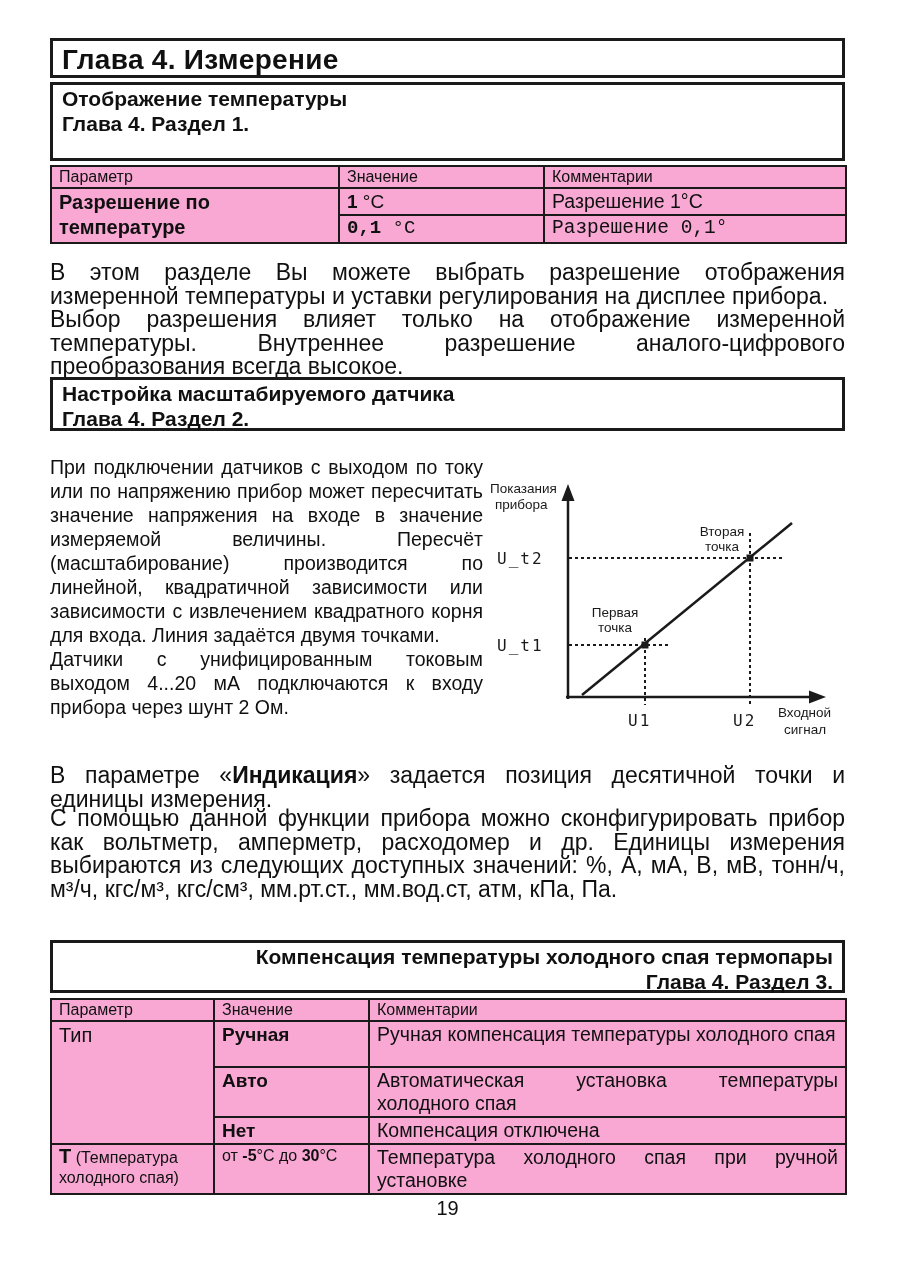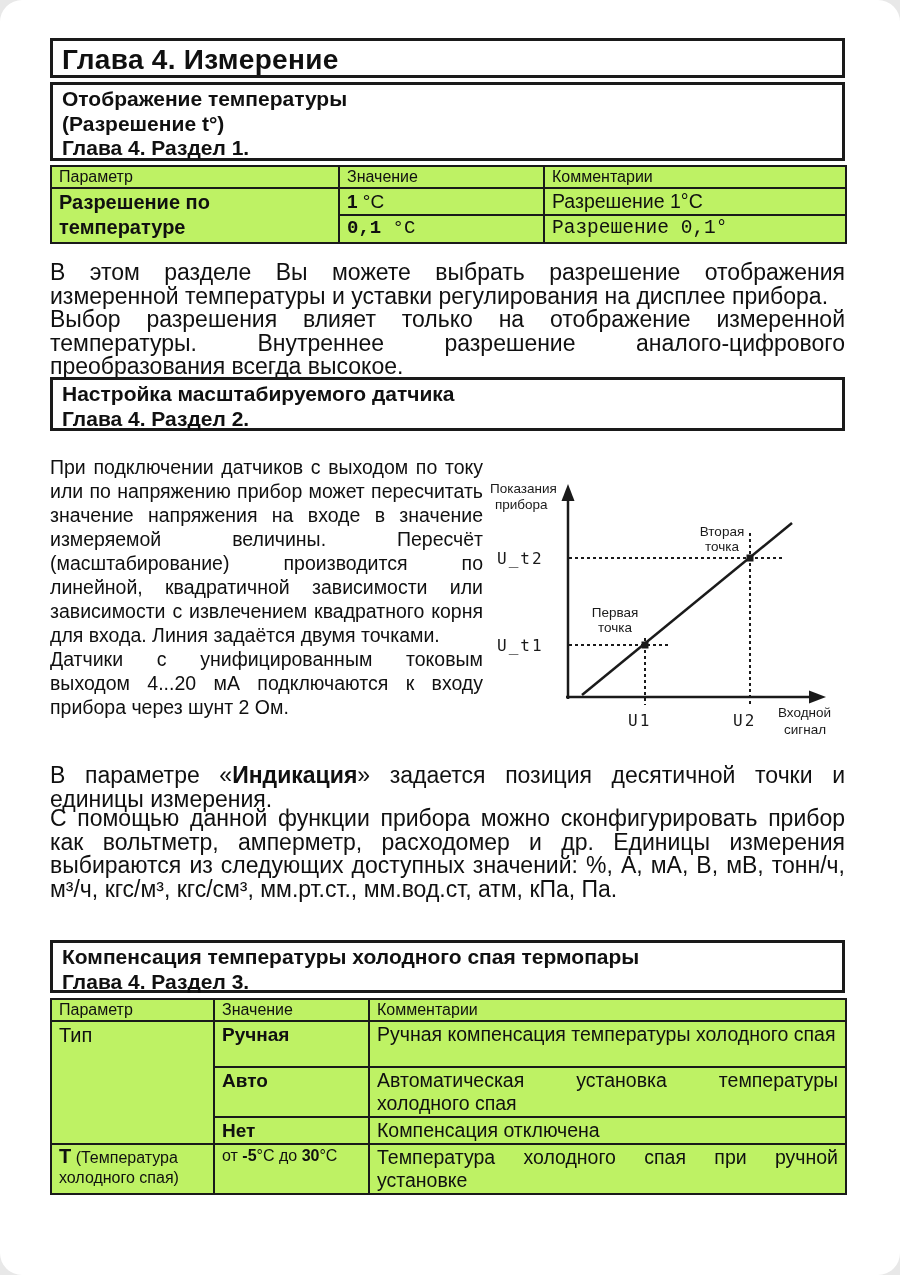--- a/index.html
+++ b/index.html
@@ -1,31 +1,31 @@
 <!DOCTYPE html>
 <html><head>
 <meta charset="utf-8">
 <style>
   html,body { margin:0; padding:0; background:#e8e8e8; }
   .page {
     position:relative; width:900px; height:1275px; background:#ffffff;
     font-family:"Liberation Sans", sans-serif; color:#101010;
-    margin:0 auto; overflow:hidden;border-radius:22px;
+    margin:0 auto; overflow:hidden;
   }
   .box {
     position:absolute; left:50px; width:795px; box-sizing:border-box;
     border:3px solid #1a1a1a; background:#fff; padding:2px 9px;
   }
   .title-box { top:38px; height:40px; font-size:28px; font-weight:bold; line-height:33px; letter-spacing:0.3px; }
   .sec-box  { font-size:21px; font-weight:bold; line-height:24.5px; }
   #sec1-box { top:82px;  height:79px; }
   #sec2-box { top:377px; height:54px; }
-  #sec3-box { top:940px; height:53px; }
+  #sec3-box { top:940px; height:53px;text-align:right; }
 
-  table { border-collapse:collapse; position:absolute; left:50px; background:#bef264; table-layout:fixed; }
+  table { border-collapse:collapse; position:absolute; left:50px; background:#f9a8d4; table-layout:fixed; }
   td, th { border:2px solid #1a1a1a; padding:1px 7px; vertical-align:top; text-align:left; overflow:hidden; }
   th { font-weight:normal; font-size:16px; line-height:18px; }
   #table1 { top:165px; width:795px; }
   #table3 { top:998px; width:795px; }
   .param-bold { font-weight:bold; font-size:20px; line-height:25px; }
   .val  { font-size:19px; line-height:23px; }
   .val b { font-weight:bold; }
   .comment { font-size:19.5px; line-height:23px; }
   .comment.just { text-align:justify; }
   .plain20 { font-size:20px; line-height:24px; }
@@ -55,21 +55,20 @@
 <body>
 
 <div class="page">
 
   <div class="box title-box">
     <span>Глава 4. Измерение</span>
   </div>
 
   <div class="box sec-box" id="sec1-box">
     <div>Отображение температуры</div>
-    <div>(Разрешение t°)</div>
     <div>Глава 4. Раздел 1.</div>
   </div>
 
   <table id="table1">
     <colgroup>
         <col style="width:288px">
         <col style="width:205px">
         <col style="width:302px">
       </colgroup>
     <tbody>
@@ -175,14 +174,15 @@
       <td class="comment">Компенсация отключена</td>
     </tr>
     <tr style="height:49px;">
       <td class="small-note"><b>Т</b><span> (Температура холодного спая)</span></td>
       <td class="range"><span>от </span><b>-5</b><span>°С до </span><b>30</b><span>°С</span></td>
       <td class="comment just">Температура холодного спая при ручной установке</td>
     </tr>
   </tbody>
     </table>
 
+  <div class="page-num">19</div>
 
 </div>
 
 </body></html>

